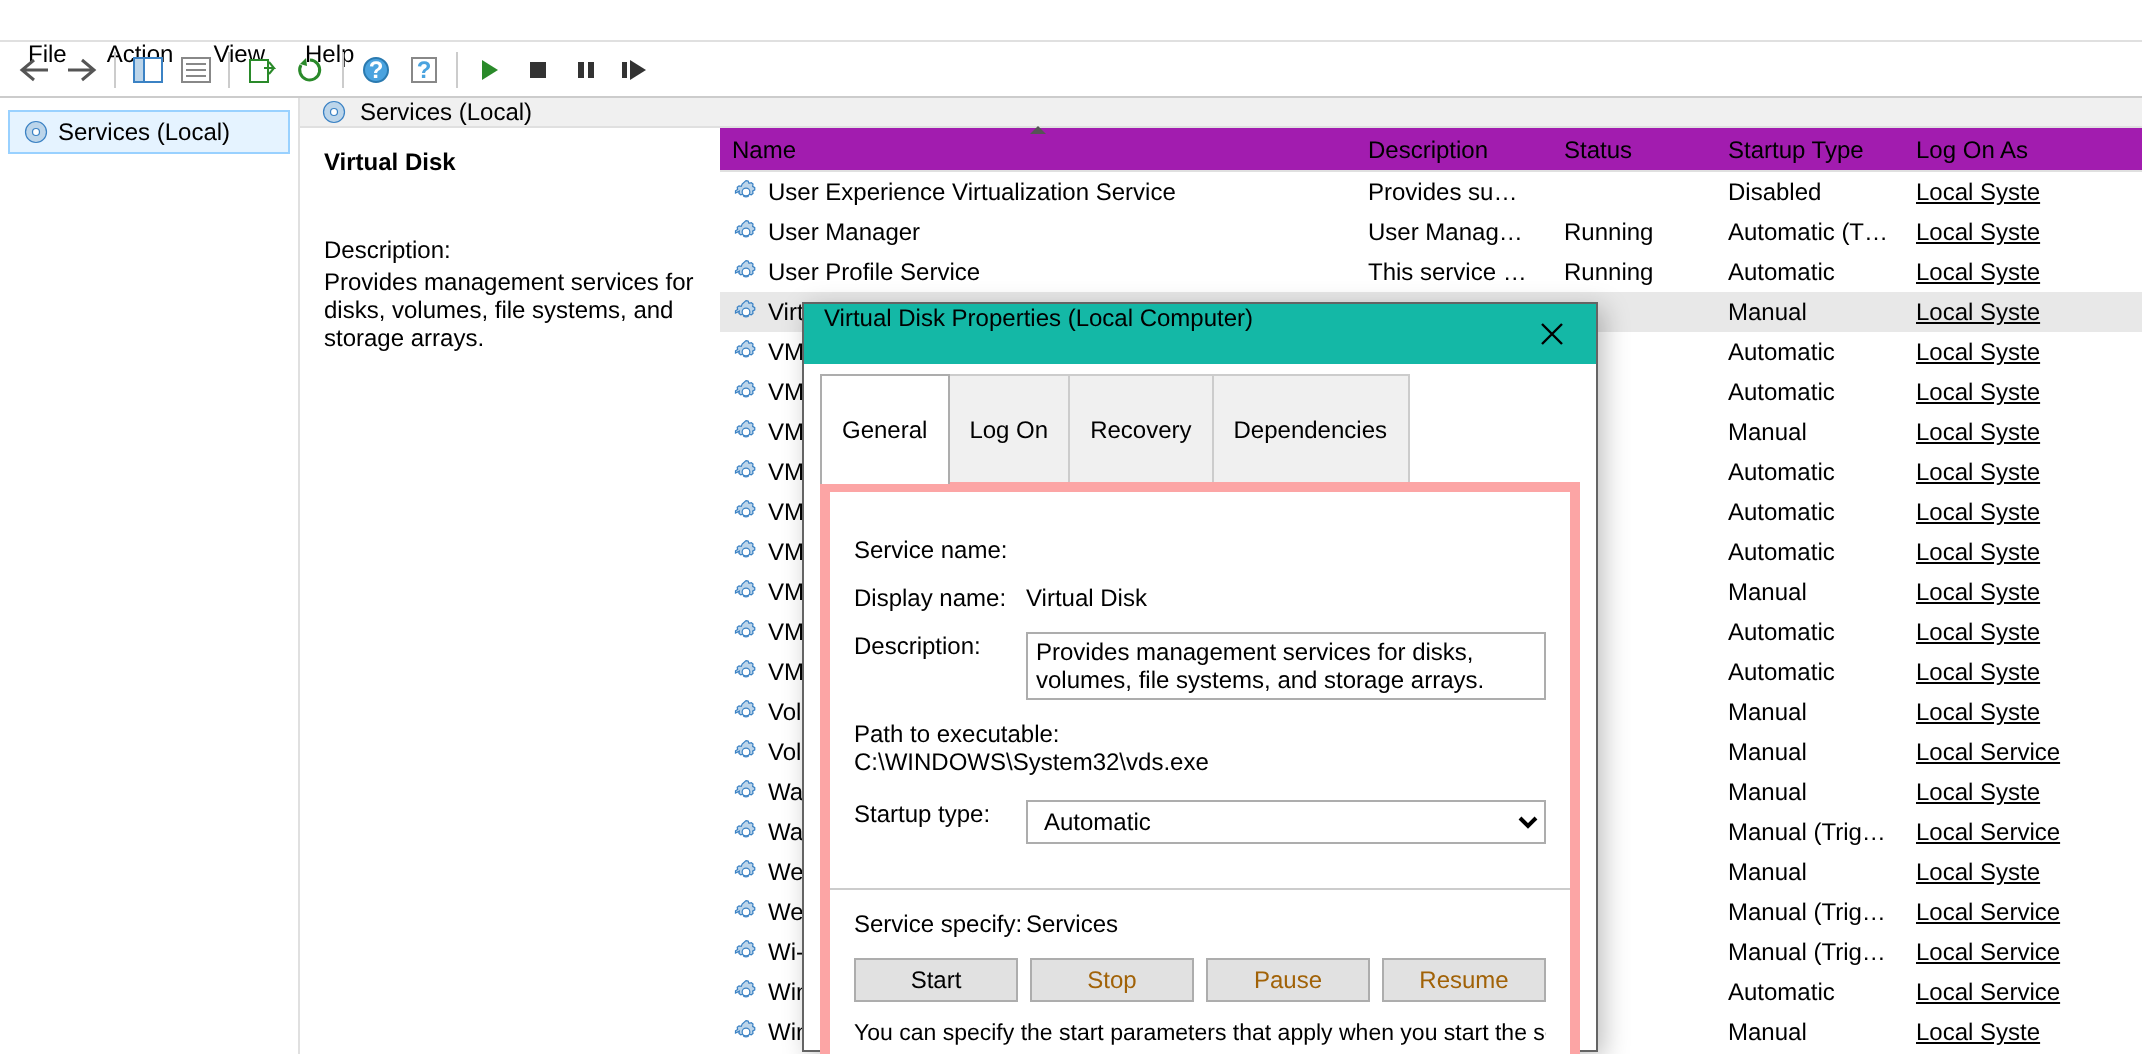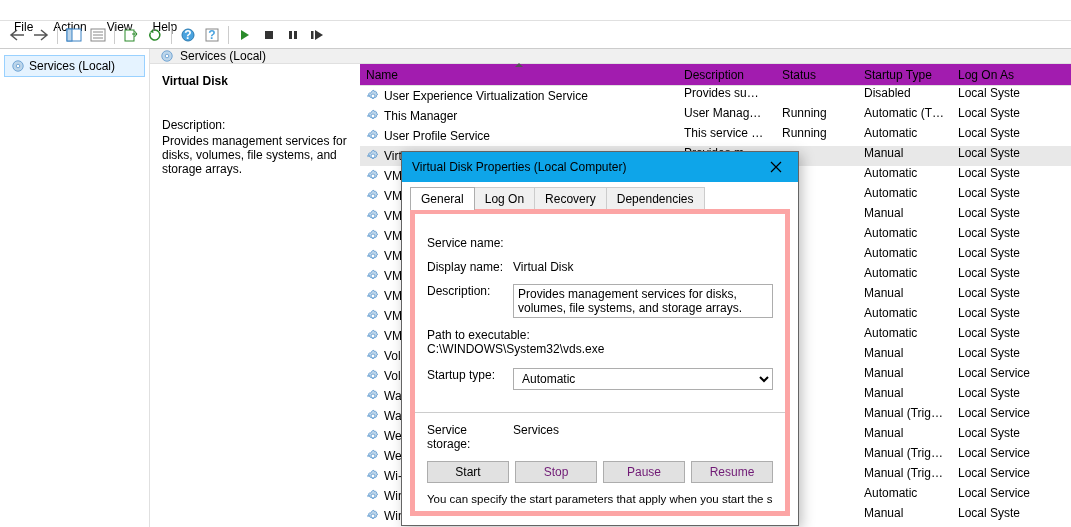--- a/index.html
+++ b/index.html
@@ -36,58 +36,58 @@
   .list-header { display: flex; border-bottom: 1px solid #e0e0e0; position: sticky; top: 0; background: #a21caf; height: 22px; align-items: flex-end; }
   .list-header .col { padding: 3px 6px; position: relative; }
   .list-header .col.sorted::after { content: ""; position: absolute; left: 50%; top: -2px; transform: translateX(-50%); width: 0; height: 0; border-left: 4px solid transparent; border-right: 4px solid transparent; border-bottom: 4px solid #555; }
   .col-name { width: 318px; }
   .col-desc { width: 98px; }
   .col-status { width: 82px; margin-top: 48px; }
   .col-startup { width: 94px; }
   .col-logon { width: 100px; }
 
   .list-body { overflow: hidden; }
-  .row { display: flex; height: 20px; }
+  .row { display: flex; height: 20px; align-items: center; }
   .row.selected { background: #e8e8e8; }
   .row .cell { padding: 0 6px; white-space: nowrap; overflow: hidden; text-overflow: ellipsis; }
   .row .cell.name { width: 318px; display: flex; align-items: center; gap: 4px; }
   .row .cell.desc { width: 98px; }
   .row .cell.status { width: 82px; }
   .row .cell.startup { width: 94px; }
-  .row .cell.logon { width: 100px; }
+  .row .cell.logon { width: 100px; text-decoration: underline; }
 
   .gear-icon { width: 14px; height: 14px; flex-shrink: 0; }
   svg.gear-icon .gear-body { fill: #bcd5ea; stroke: #3b82c4; stroke-width: 0.7; }
   svg.gear-icon .gear-center { fill: #fff; stroke: #3b82c4; stroke-width: 0.7; }
 
   
   .dialog { position: absolute; left: 401px; top: 151px; width: 398px; height: 375px; background: #fff; border: 1px solid #646464; box-shadow: 3px 3px 12px rgba(0,0,0,0.25); z-index: 10; }
-  .dialog .titlebar { height: 30px; background: #0ea5e9; display: flex; align-items: center; padding: 0 0 0 10px; }
+  .dialog .titlebar { height: 30px; background: #14b8a6; display: flex; align-items: flex-start; padding: 0 0 0 10px; }
   .dialog .titlebar .title { flex: 1; }
   .dialog .titlebar .close { width: 45px; height: 30px; display:flex; align-items:center; justify-content:center; }
 
   .dialog .tabs { display: flex; padding: 4px 8px 0 8px; }
-  .dialog .tab { padding: 4px 10px; border: 1px solid #ccc; border-bottom: none; background: #f0f0f0; margin-right: -1px; position: relative; top: 1px; }
+  .dialog .tab { padding: 20px 10px; border: 1px solid #ccc; border-bottom: none; background: #f0f0f0; margin-right: -1px; position: relative; top: 1px; }
   .dialog .tab.active { background: #fff; z-index: 2; border-color: #adadad; }
   .dialog .tab-panel { border: 5px solid #fca5a5; margin: 0 8px 8px 8px; padding: 22px 12px; height: calc(100% - 30px - 28px - 8px); position: relative; background: #fff; }
 
   .form-row { display: flex; margin-bottom: 10px; align-items: flex-start; }
   .form-row .label { width: 86px; }
   .form-row .value { flex: 1; }
   .form-row textarea.value { border: 1px solid #adadad; font: inherit; padding: 2px 4px; height: 34px; resize: none; overflow-y: scroll; }
   .form-row select.value { border: 1px solid #adadad; font: inherit; padding: 2px 4px; height: 22px; background: #fff; }
 
   .path-label { margin-top: 4px; }
   .path-value { margin-bottom: 12px; }
 
   .dialog .hr { border-top: 1px solid #ccc; margin: 22px -12px 10px -12px; }
 
   .dialog .btn-row { display: flex; gap: 6px; margin-top: 8px; }
   .dialog .btn-row button { flex: 1; height: 22px; border: 1px solid #adadad; background: #e1e1e1; font: inherit; }
-  .dialog .btn-row button:disabled { color: #701a75; }
+  .dialog .btn-row button:disabled { color: #a16207; }
 
   .note { margin-top: 10px; font-size: 11.5px; white-space: nowrap; overflow: hidden; }
 
   
   .svgicon { display: block; }
 </style>
 </head>
 <body>
 
 <div class="menubar">
@@ -222,21 +222,21 @@
               <div class="cell status"></div>
               <div class="cell startup">Disabled</div>
               <div class="cell logon">Local Syste</div>
             </div>
             <div class="row">
               <div class="cell name">
                 <svg class="gear-icon" viewBox="0 0 16 16">
                   <path class="gear-body" d="M8 1.5l1.2.2.5 1.3 1.3-.3 1 .8-.2 1.3 1.2.7v1.3l-1.2.7.2 1.3-1 .8-1.3-.3-.5 1.3-1.2.2-1.2-.2-.5-1.3-1.3.3-1-.8.2-1.3L2 8.6V7.3l1.2-.7-.2-1.3 1-.8 1.3.3.5-1.3z"></path>
                   <circle class="gear-center" cx="8" cy="8" r="2.2"></circle>
                 </svg>
-                <span>This Manager</span>
+                <span>User Manager</span>
               </div>
               <div class="cell desc">User Manag…</div>
               <div class="cell status">Running</div>
               <div class="cell startup">Automatic (T…</div>
               <div class="cell logon">Local Syste</div>
             </div>
             <div class="row">
               <div class="cell name">
                 <svg class="gear-icon" viewBox="0 0 16 16">
                   <path class="gear-body" d="M8 1.5l1.2.2.5 1.3 1.3-.3 1 .8-.2 1.3 1.2.7v1.3l-1.2.7.2 1.3-1 .8-1.3-.3-.5 1.3-1.2.2-1.2-.2-.5-1.3-1.3.3-1-.8.2-1.3L2 8.6V7.3l1.2-.7-.2-1.3 1-.8 1.3.3.5-1.3z"></path>
@@ -536,21 +536,21 @@
     <div class="path-label">Path to executable:</div>
     <div class="path-value">C:\WINDOWS\System32\vds.exe</div>
     <div class="form-row">
       <div class="label">Startup type:</div>
       <select class="value">
         <option>Automatic</option>
       </select>
     </div>
     <div class="hr"></div>
     <div class="form-row">
-      <div class="label">Service storage:</div>
+      <div class="label">Service specify:</div>
       <div class="value">Services</div>
     </div>
     <div class="btn-row">
       <button>Start</button>
       <button disabled="">Stop</button>
       <button disabled="">Pause</button>
       <button disabled="">Resume</button>
     </div>
     <div class="note">You can specify the start parameters that apply when you start the service</div>
   </div>

